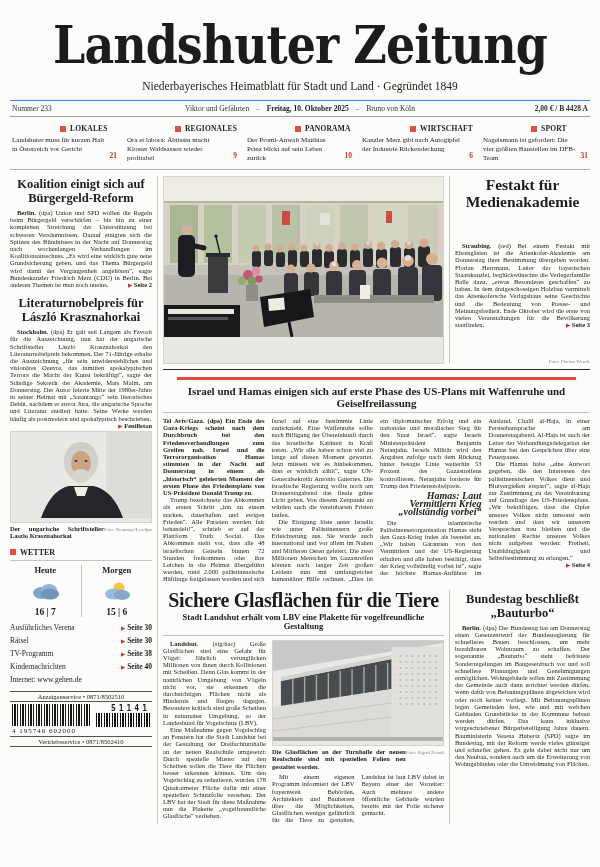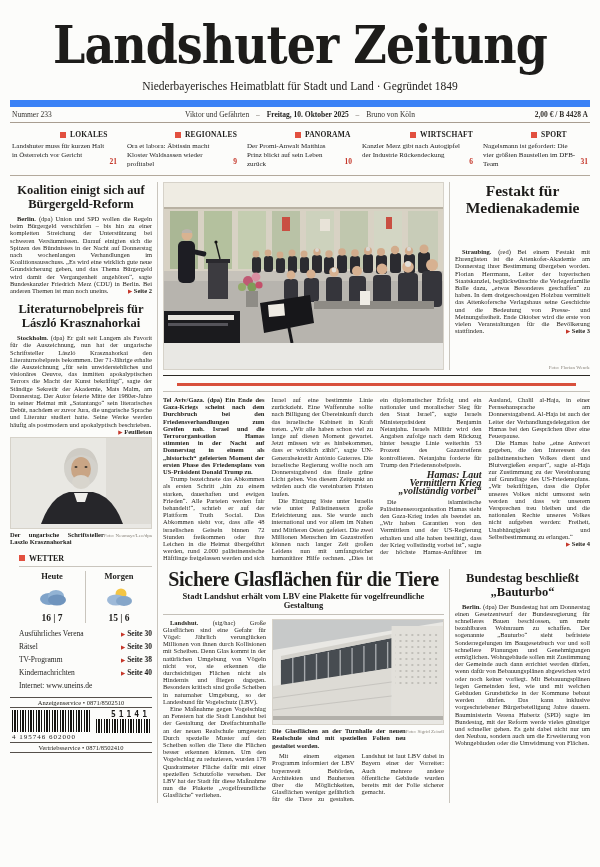--- a/index.html
+++ b/index.html
@@ -6,21 +6,21 @@
   html,body { background:#e8e8e8; }
   body { font-family:"Liberation Serif","DejaVu Serif",serif; color:#1d1c1a; }
   .page { width:600px; height:867px; background:#fcfcfa; margin:0 auto; padding:6px 10px 0 10px;
           overflow:hidden; position:relative; }
 
   
   .masthead { text-align:center; }
   .paper-title { font-family:"DejaVu Serif",serif; font-weight:bold; font-size:46px; line-height:50px;
                  letter-spacing:-1px; transform:scaleY(1.12); transform-origin:top; padding-top:10px; }
   .paper-sub { font-size:11.5px; line-height:13px; margin-top:14px; margin-bottom:7px; color:#24221f; }
-  .infobar { border-top:7px solid #3b82f6; border-bottom:1px solid #a89d90; padding:3px 2px;
+  .infobar { border-top:1px solid #3b82f6; border-bottom:1px solid #a89d90; padding:3px 2px;
              display:flex; align-items:center; font-size:7.5px; color:#33302c; }
   .infobar .left { width:120px; text-align:left; }
   .infobar .center { flex:1; text-align:center; }
   .infobar .right { width:120px; text-align:right; font-weight:bold; }
   .infobar b { font-weight:bold; color:#1d1c1a; }
   .sep { margin:0 5px; color:#6d675f; }
 
   
   .teasers { display:flex; gap:10px; padding:7px 2px 6px 2px; border-bottom:1px solid #b3a99c; }
   .teaser { flex:1; position:relative; }
@@ -49,21 +49,21 @@
 
   
   .leftcol article { margin-bottom:9px; }
   .photo-card { margin:2px 0 8px; }
   .photo-frame { border:1px solid #d6d2c9; background:#e9e8e4; }
   .caption { font-size:6.5px; line-height:7.5px; font-weight:bold; margin-top:2px; text-align:justify; }
   .credit { font-size:5px; color:#8a857c; font-weight:normal; white-space:nowrap; }
   .caption .credit { float:right; margin-top:1px; }
 
   
-  .wetter { margin-bottom:7px;margin-left:9px; }
+  .wetter { margin-bottom:7px; }
   .wetter-head { display:flex; align-items:center; gap:4px; font-weight:bold; font-size:8px;
                  border-bottom:1px solid #c9c5bd; padding-bottom:3px; margin-bottom:4px; }
   .wetter-cols { display:flex; text-align:center; margin-bottom:6px; }
   .wcol { flex:1; }
   .wcol + .wcol { border-left:1px solid #c9c5bd; }
   .wlabel { font-weight:bold; font-size:8.5px; margin-bottom:3px; }
   .wicon { height:26px; display:flex; align-items:center; justify-content:center; }
   .wtemp { font-weight:bold; font-size:9.5px; margin-top:3px; }
   .wlinks { font-size:7.5px; }
   .wlink { display:flex; justify-content:space-between; align-items:baseline; margin-bottom:4px; }
@@ -263,21 +263,21 @@
             <span class="pg"><span class="arr">▶</span> <b>Seite 30</b></span>
           </div>
           <div class="wlink">
             <span>TV-Programm</span>
             <span class="pg"><span class="arr">▶</span> <b>Seite 38</b></span>
           </div>
           <div class="wlink">
             <span>Kindernachrichten</span>
             <span class="pg"><span class="arr">▶</span> <b>Seite 40</b></span>
           </div>
-          <div class="winternet">Internet: www.uneins.de</div>
+          <div class="winternet">Internet: www.gehen.de</div>
         </div>
       </section>
 
       <section class="service">
         <div class="svc-line top">Anzeigenservice  •  0871/8502510</div>
         <div class="barcodes">
           <div class="ean">
             <div class="bars"></div>
             <div class="ean-num">4 195746 602000</div>
           </div>
@@ -423,20 +423,21 @@
               <span>(red) Bei einem Festakt mit Ehrengästen ist die Attenkofer-Akademie am Donnerstag ihrer Bestimmung übergeben worden. Florian Herrmann, Leiter der bayerischen Staatskanzlei, beglückwünschte die Verlegerfamilie Balle dazu, „etwas Besonderes geschaffen“ zu haben. In dem dreigeschossigen Holzbau vermittelt das Attenkofersche Verlagshaus seine Geschichte und die Bedeutung von Presse- und Meinungsfreiheit. Ende Oktober wird die erste von vielen Veranstaltungen für die Bevölkerung stattfinden.</span>
               <span class="jump"><span class="arr">▶</span> <b>Seite 3</b></span>
             </p>
           </div>
           <div class="credit-line">Foto: Florian Wende</div>
         </article>
       </div>
 
       <article class="gaza">
         <div class="red-rule"></div>
+        <div class="gaza-sub">Israel und Hamas einigen sich auf erste Phase des US-Plans mit Waffenruhe und Geiselfreilassung</div>
         <div class="thin-rule"></div>
         <div class="gaza-cols body-txt">
           <p style="font-weight:bold;"><b class="dl">Tel Aviv/Gaza.</b>
             <span>(dpa) Ein Ende des Gaza-Kriegs scheint nach dem Durchbruch bei den Friedensverhandlungen zum Greifen nah. Israel und die Terrororganisation Hamas stimmten in der Nacht auf Donnerstag in einem als „historisch“ gefeierten Moment der ersten Phase des Friedensplans von US-Präsident Donald Trump zu.</span></p>
           <p class="ind">Trump bezeichnete das Abkommen als ersten Schritt „hin zu einem starken, dauerhaften und ewigen Frieden“. Alle Parteien werden fair behandelt!“, schrieb er auf der Plattform Truth Social. Das Abkommen sieht vor, dass alle 48 israelischen Geiseln binnen 72 Stunden freikommen oder ihre Leichen in die Heimat übergeführt werden, rund 2.000 palästinensische Häftlinge freigelassen werden und sich Israel auf eine bestimmte Linie zurückzieht. Eine Waffenruhe sollte nach Billigung der Übereinkunft durch das israelische Kabinett in Kraft treten. „Wir alle haben schon viel zu lange auf diesen Moment gewartet. Jetzt müssen wir es hinbekommen, dass er wirklich zählt“, sagte UN-Generalsekretär António Guterres. Die israelische Regierung wollte noch am Donnerstagabend das finale grüne Licht geben. Von diesem Zeitpunkt an würden auch die vereinbarten Fristen laufen.</p>
           <p class="ind">Die Einigung löste unter Israelis wie unter Palästinensern große Erleichterung aus. Sie wurde auch international und vor allem im Nahen und Mittleren Osten gefeiert. Die zwei Millionen Menschen im Gazastreifen können nach langer Zeit großen Leidens nun mit umfangreicher humanitärer Hilfe rechnen. „Dies ist ein diplomatischer Erfolg und ein nationaler und moralischer Sieg für den Staat Israel“, sagte Israels Ministerpräsident Benjamin Netanjahu. Israels Militär wird den Angaben zufolge nach dem Rückzug hinter besagte Linie weiterhin 53 Prozent des Gazastreifens kontrollieren. Netanjahu forderte für Trump den Friedensnobelpreis.</p>
           <h3 class="crosshead">Hamas: Laut Vermittlern Krieg „vollständig vorbei“</h3>
           <p class="ind">Die islamistische Palästinenserorganisation Hamas sieht den Gaza-Krieg indes als beendet an. „Wir haben Garantien von den Vermittlern und der US-Regierung erhalten und alle haben bestätigt, dass der Krieg vollständig vorbei ist“, sagte der höchste Hamas-Anführer im Ausland, Chalil al-Haja, in einer Fernsehansprache am Donnerstagabend. Al-Haja ist auch der Leiter der Verhandlungsdelegation der Hamas bei den Gesprächen über eine Feuerpause.</p>
           <p class="ind"><span>Die Hamas habe „eine Antwort gegeben, die den Interessen des palästinensischen Volkes dient und Blutvergießen erspart“, sagte al-Haja zur Zustimmung zu der Vereinbarung auf Grundlage des US-Friedensplans. „Wir bekräftigen, dass die Opfer unseres Volkes nicht umsonst sein werden und dass wir unserem Versprechen treu bleiben und die nationalen Rechte unseres Volkes nicht aufgeben werden: Freiheit, Unabhängigkeit und Selbstbestimmung zu erlangen.“</span>
             <span class="jump"><span class="arr">▶</span> <b>Seite 4</b></span>

